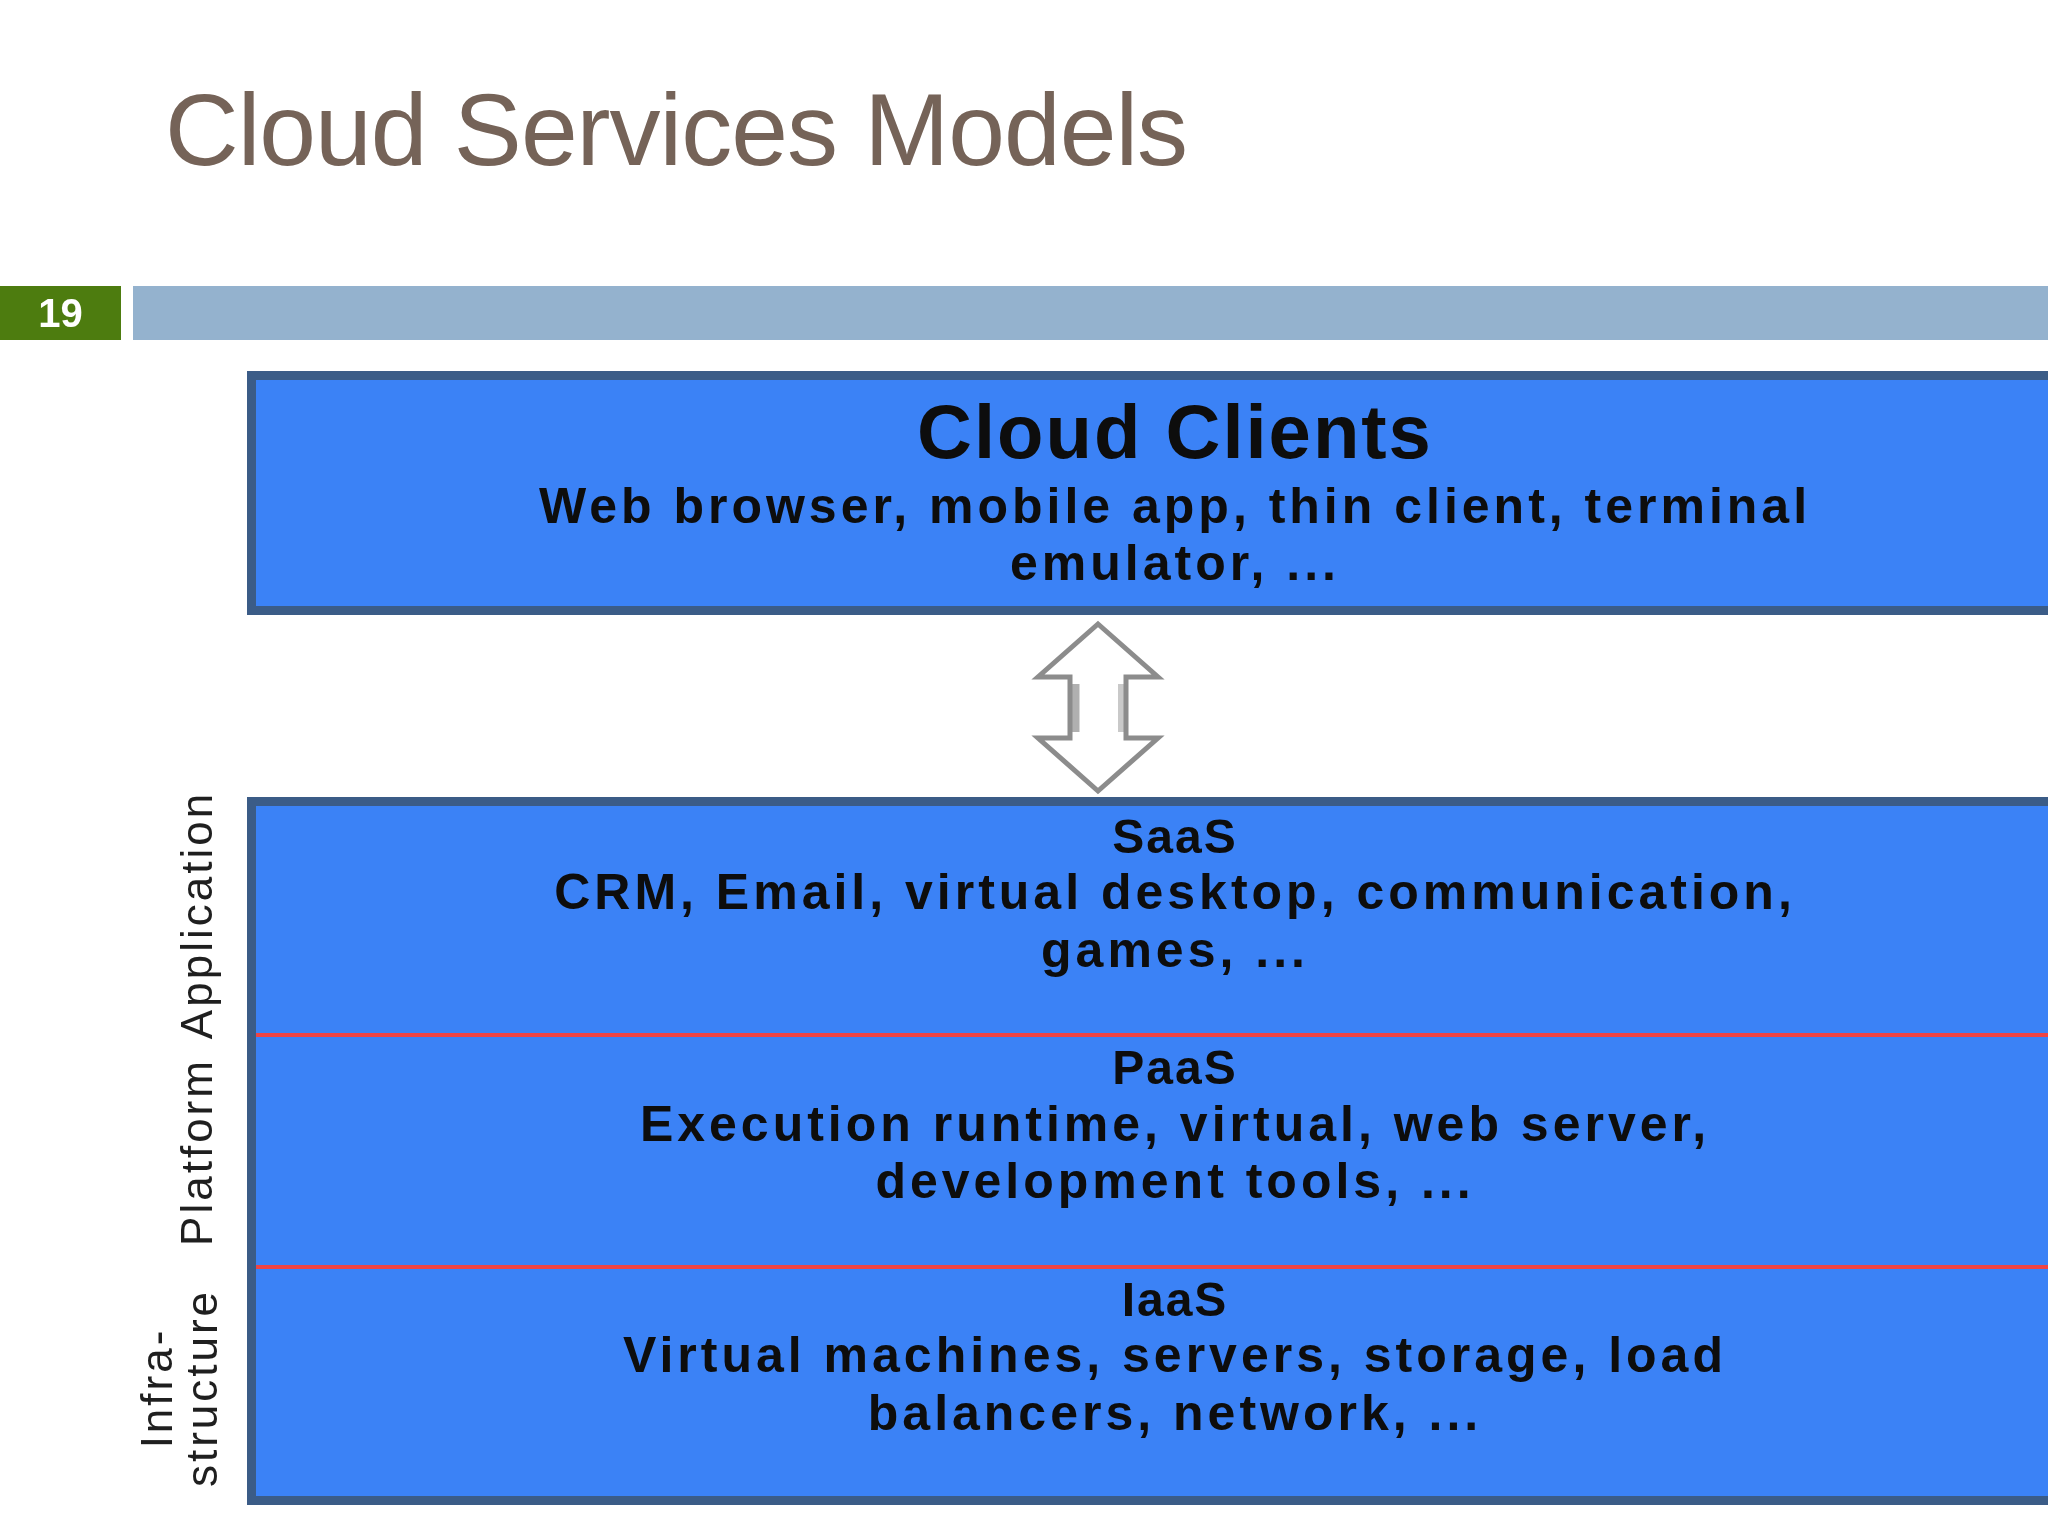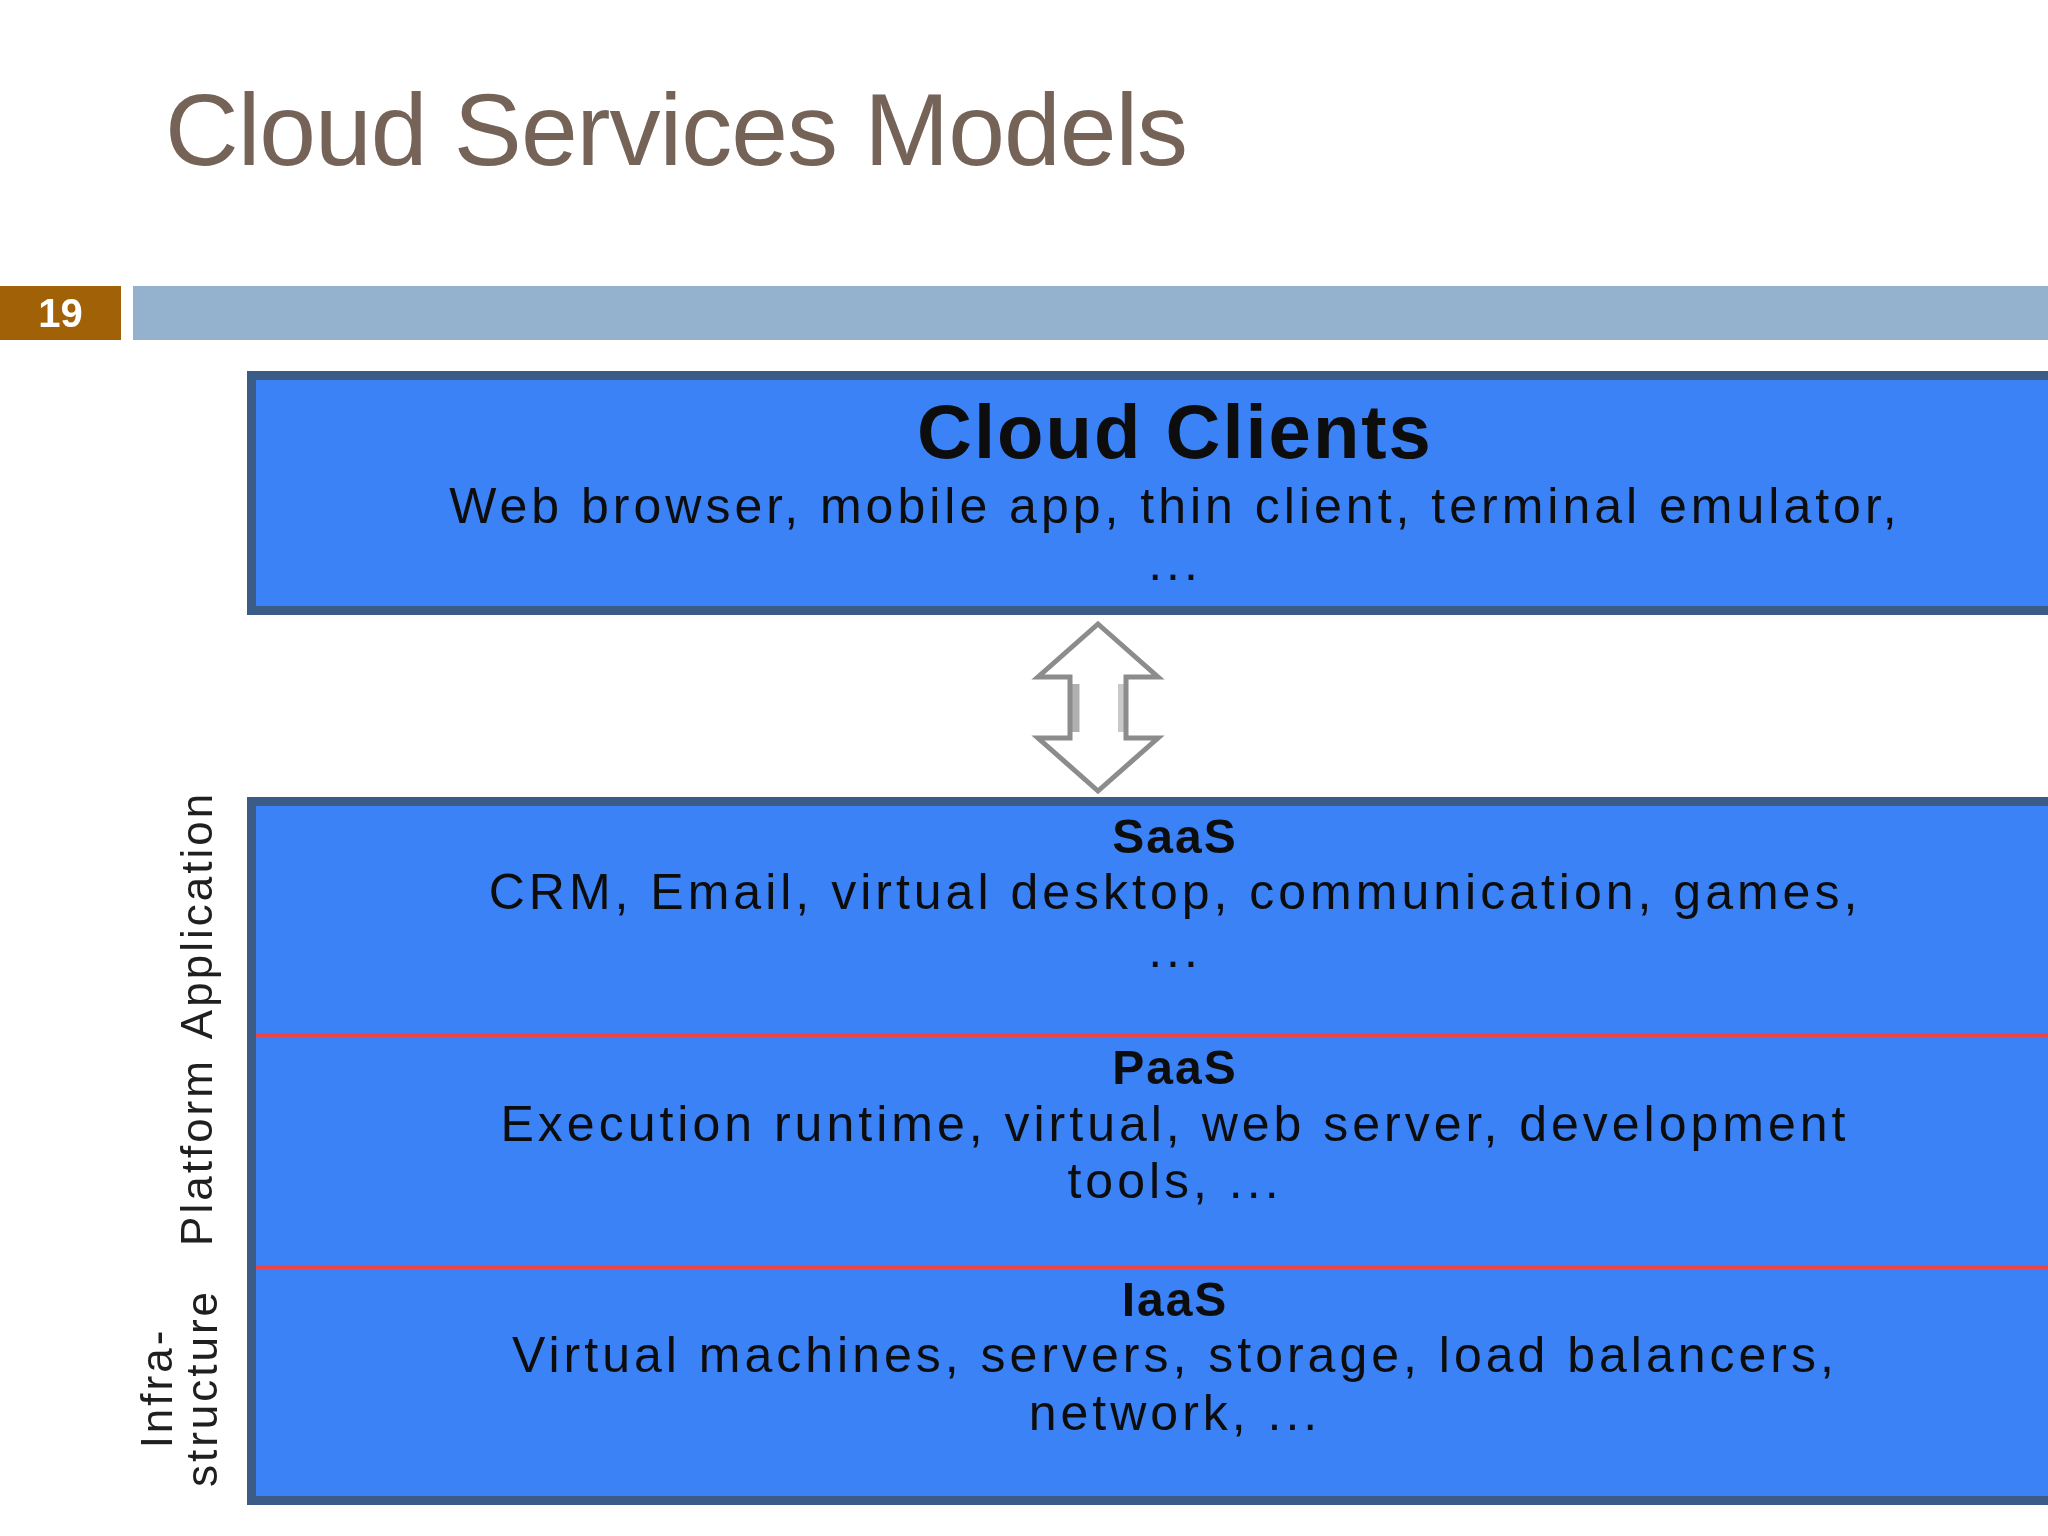--- a/index.html
+++ b/index.html
@@ -25,21 +25,21 @@
     letter-spacing: -1px;
     color: #756358;
     white-space: nowrap;
   }
   #slide-number-badge {
     position: absolute;
     left: 0;
     top: 286px;
     width: 121px;
     height: 54px;
-    background: #a16207;
+    background: #4d7c0f;
     display: flex;
     align-items: center;
     justify-content: center;
     color: #ffffff;
     font-size: 40px;
     font-weight: 700;
   }
   #accent-bar {
     position: absolute;
     left: 133px;
@@ -65,21 +65,21 @@
   .box-title {
     margin-top: 12px;
     font-size: 76px;
     font-weight: 700;
     letter-spacing: 2px;
     line-height: 1.05;
   }
   .box-desc {
     margin: 6px auto 0 auto;
     font-size: 50px;
-    font-weight: 400;
+    font-weight: 700;
     letter-spacing: 4px;
     line-height: 1.15;
     width: 1480px;
   }
   #service-stack {
     top: 797px;
     height: 708px;
     display: flex;
     flex-direction: column;
   }

